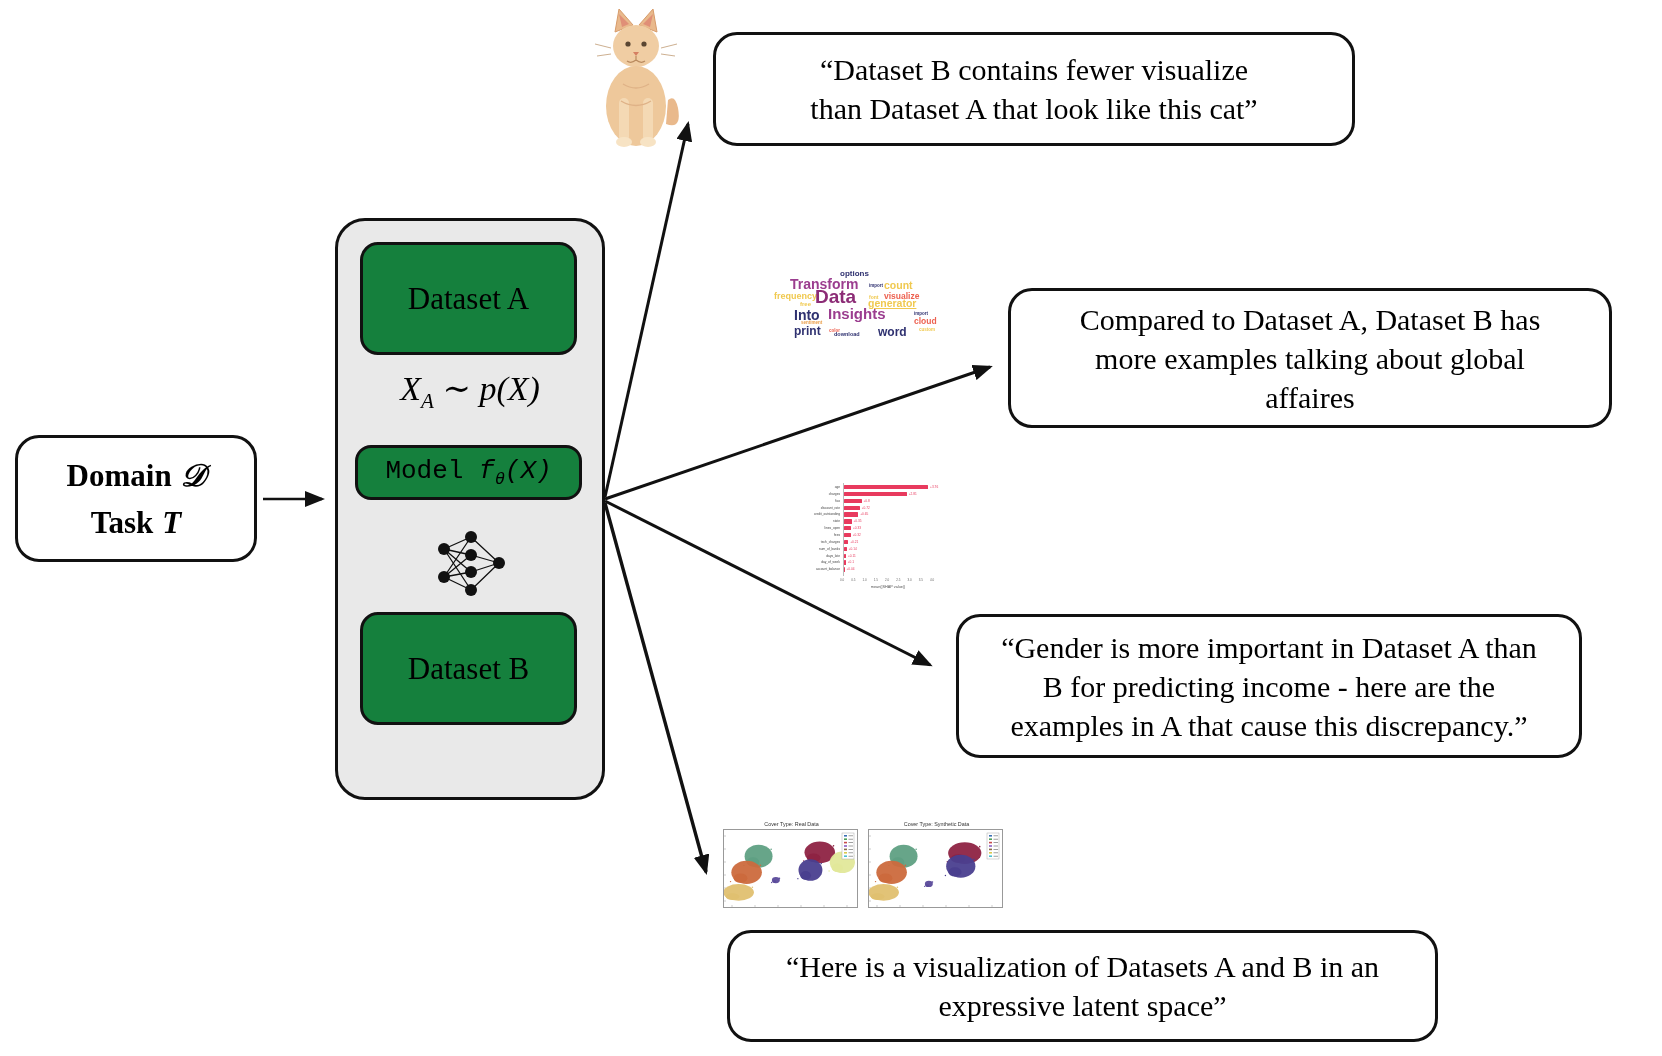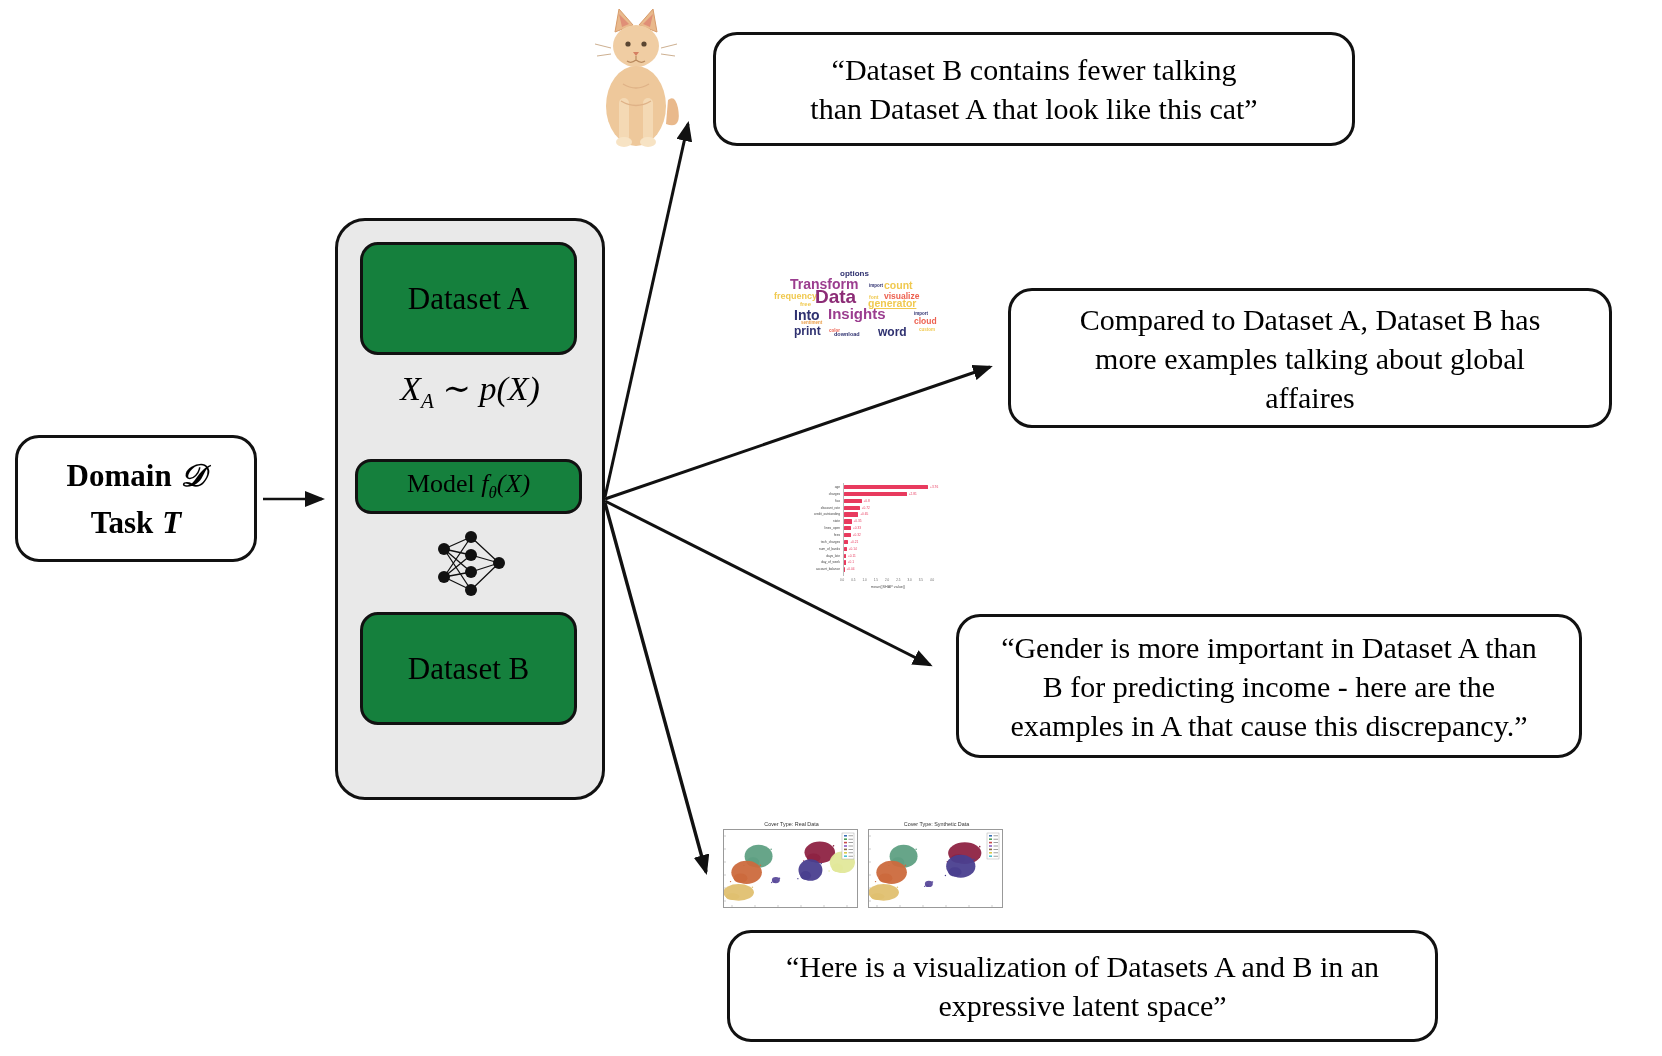--- a/index.html
+++ b/index.html
@@ -57,21 +57,21 @@
   </div>
 
   <div class="gray-panel" style="left:335px;top:218px;width:270px;height:582px;"></div>
 
   <div class="inner-box" style="left:360px;top:242px;width:217px;height:113px;">
     <span class="ds-label">Dataset A</span>
   </div>
 
   <div class="formula" style="left:348px;top:368px;width:244px;"><span>X</span><sub>A</sub><span> ∼ </span><span>p(X)</span></div>
 
-  <div class="inner-box" style="left:355px;top:459px;width:227px;height:55px;border-radius:16px;">
+  <div class="inner-box" style="left:355px;top:445px;width:227px;height:55px;border-radius:16px;font-family:Liberation Mono, monospace;">
     <span class="model-label"><span>Model </span><i>f</i><sub>θ</sub><i>(X)</i></span>
   </div>
 
   <svg class="abs" style="left:430px;top:524px;" width="82" height="80" viewBox="0 0 82 80">
     <g stroke="#111" stroke-width="1.3" fill="none">
       <path d="M14 25 L41 13 M14 25 L41 31 M14 25 L41 48 M14 25 L41 66"></path>
       <path d="M14 53 L41 13 M14 53 L41 31 M14 53 L41 48 M14 53 L41 66"></path>
       <path d="M41 13 L69 39 M41 31 L69 39 M41 48 L69 39 M41 66 L69 39"></path>
     </g>
     <g fill="#111">
@@ -299,21 +299,21 @@
           <rect x="120" y="18.6" width="3" height="1.6" fill="#8a6b4a"></rect>
           <rect x="124.5" y="19" width="4.5" height="0.8" fill="#888"></rect>
           <rect x="120" y="22" width="3" height="1.6" fill="#d8c84e"></rect>
           <rect x="124.5" y="22.4" width="4.5" height="0.8" fill="#888"></rect>
           <rect x="120" y="25.4" width="3" height="1.6" fill="#49c0cf"></rect>
           <rect x="124.5" y="25.799999999999997" width="4.5" height="0.8" fill="#888"></rect>
         </svg></div>
   </div>
 
   <div class="rbox quote" style="left:713px;top:32px;width:642px;height:114px;">
-    <div>“Dataset B contains fewer talking</div>
+    <div>“Dataset B contains fewer visualize</div>
     <div>than Dataset A that look like this cat”</div>
   </div>
 
   <div class="rbox quote" style="left:1008px;top:288px;width:604px;height:140px;">
     <div>Compared to Dataset A, Dataset B has</div>
     <div>more examples talking about global</div>
     <div>affaires</div>
   </div>
 
   <div class="rbox quote" style="left:956px;top:614px;width:626px;height:144px;">

